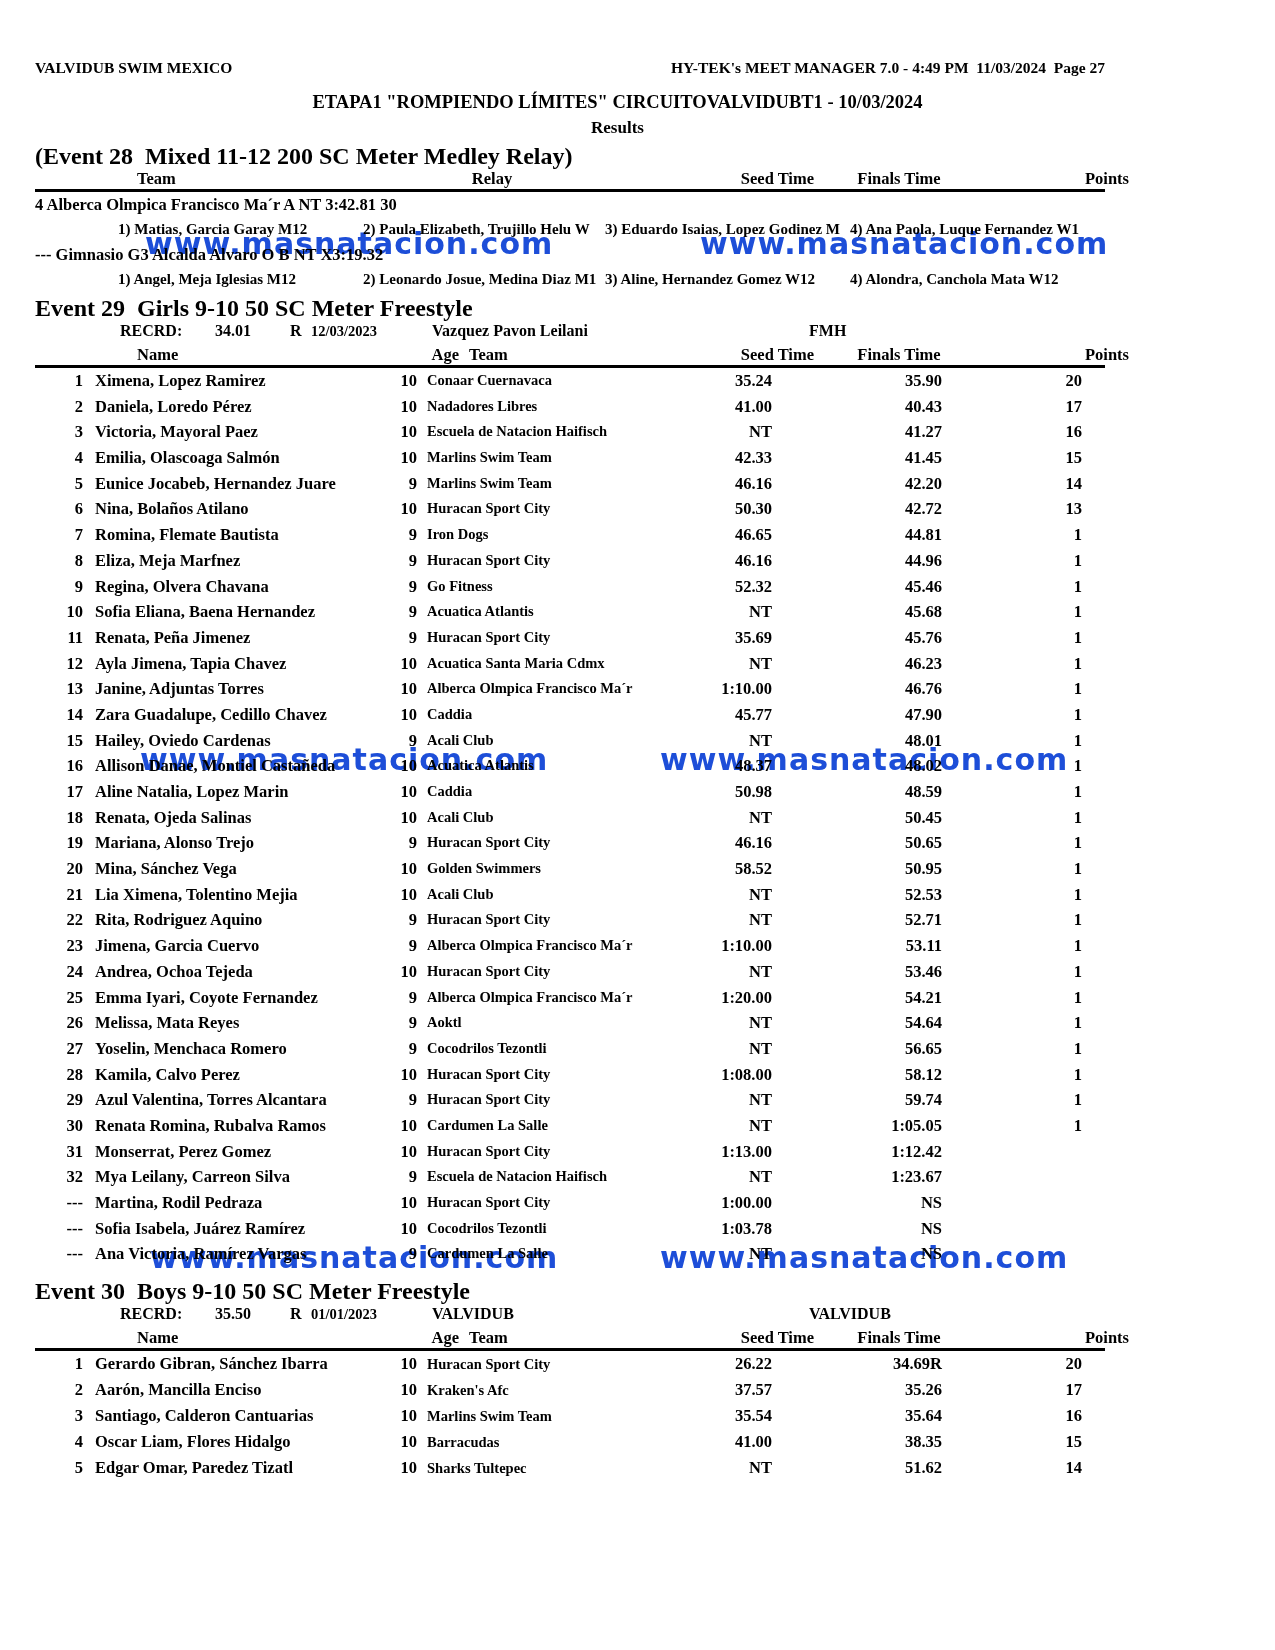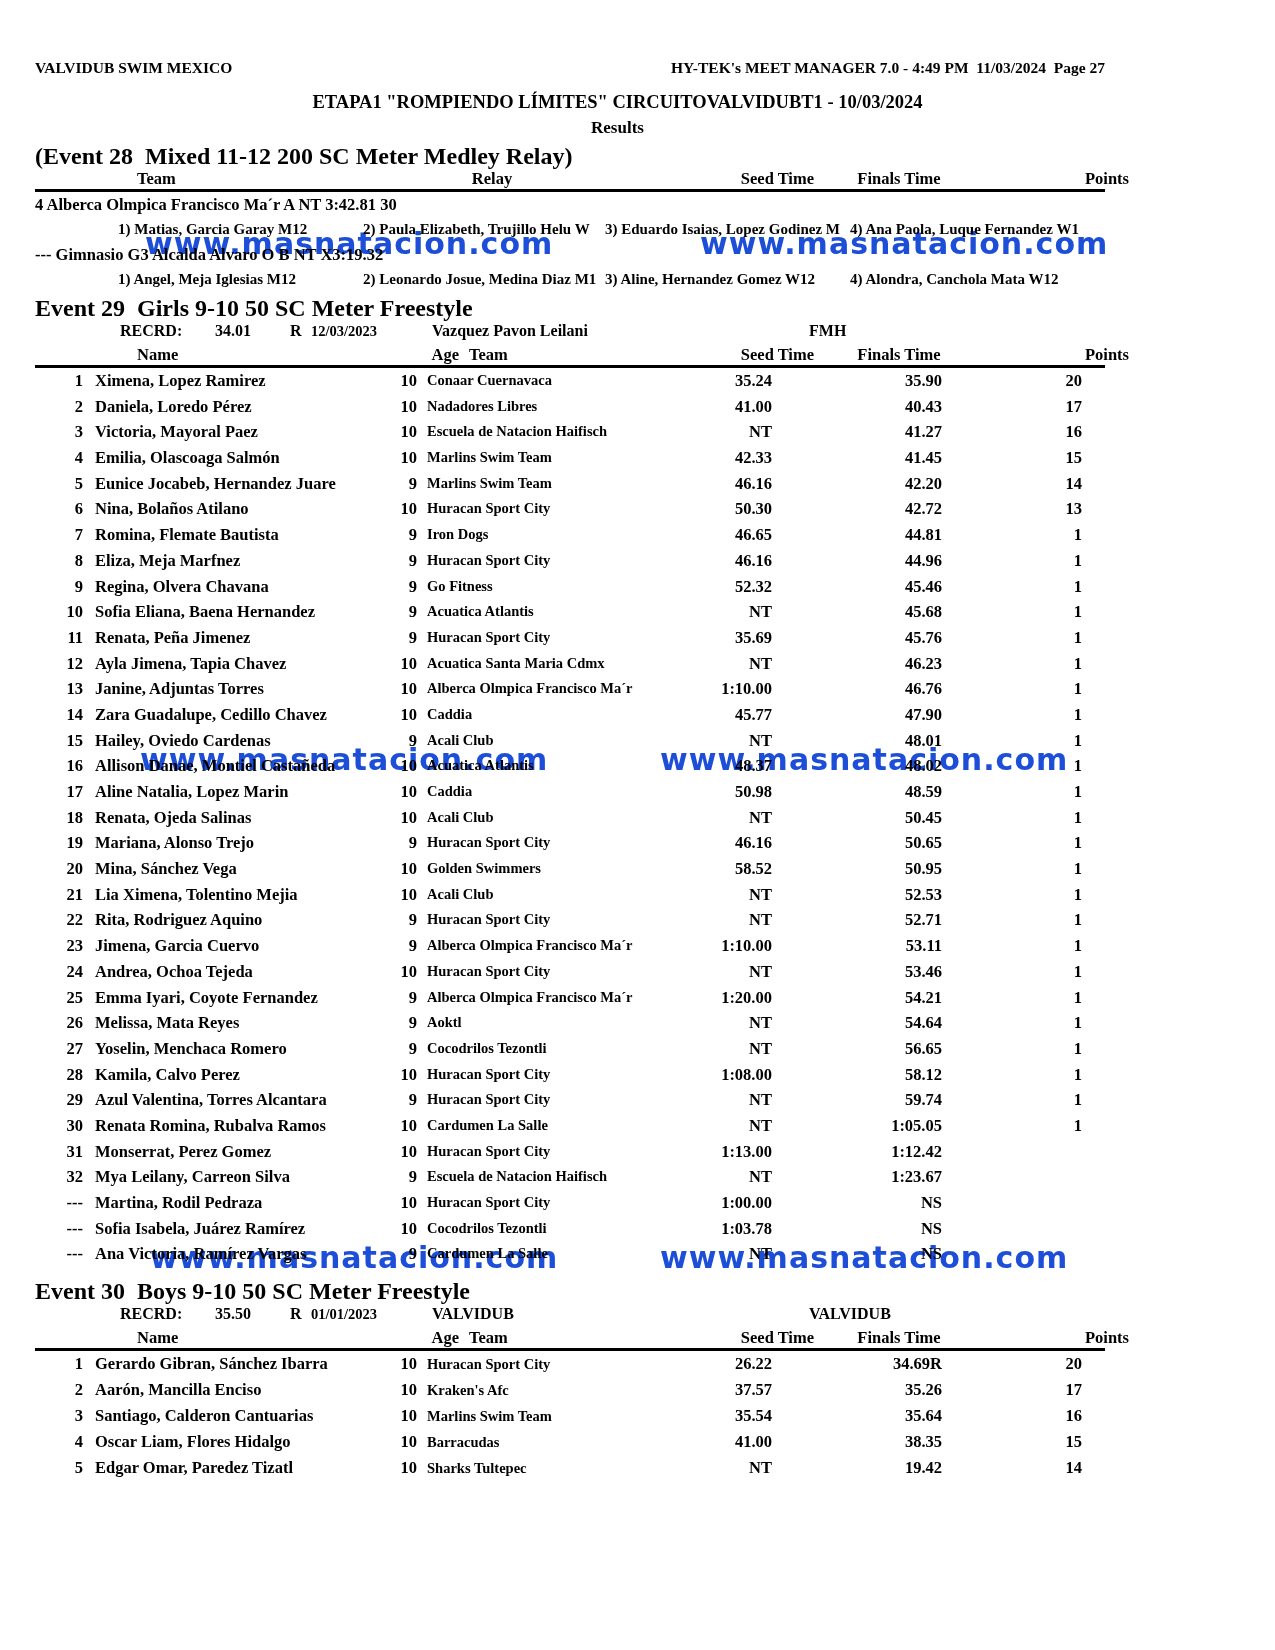--- a/index.html
+++ b/index.html
@@ -595,19 +595,19 @@
     <span class="c c-finals">38.35</span>
     <span class="c c-points">15</span>
   </div>
 
   <div class="row">
     <span class="c c-place">5</span>
     <span class="c c-name">Edgar Omar, Paredez Tizatl</span>
     <span class="c c-age">10</span>
     <span class="c c-team">Sharks Tultepec</span>
     <span class="c c-seed">NT</span>
-    <span class="c c-finals">19.42</span>
+    <span class="c c-finals">51.62</span>
     <span class="c c-points">14</span>
   </div>
 </div>
 
   </div>
 </div>
 
 </body></html>

